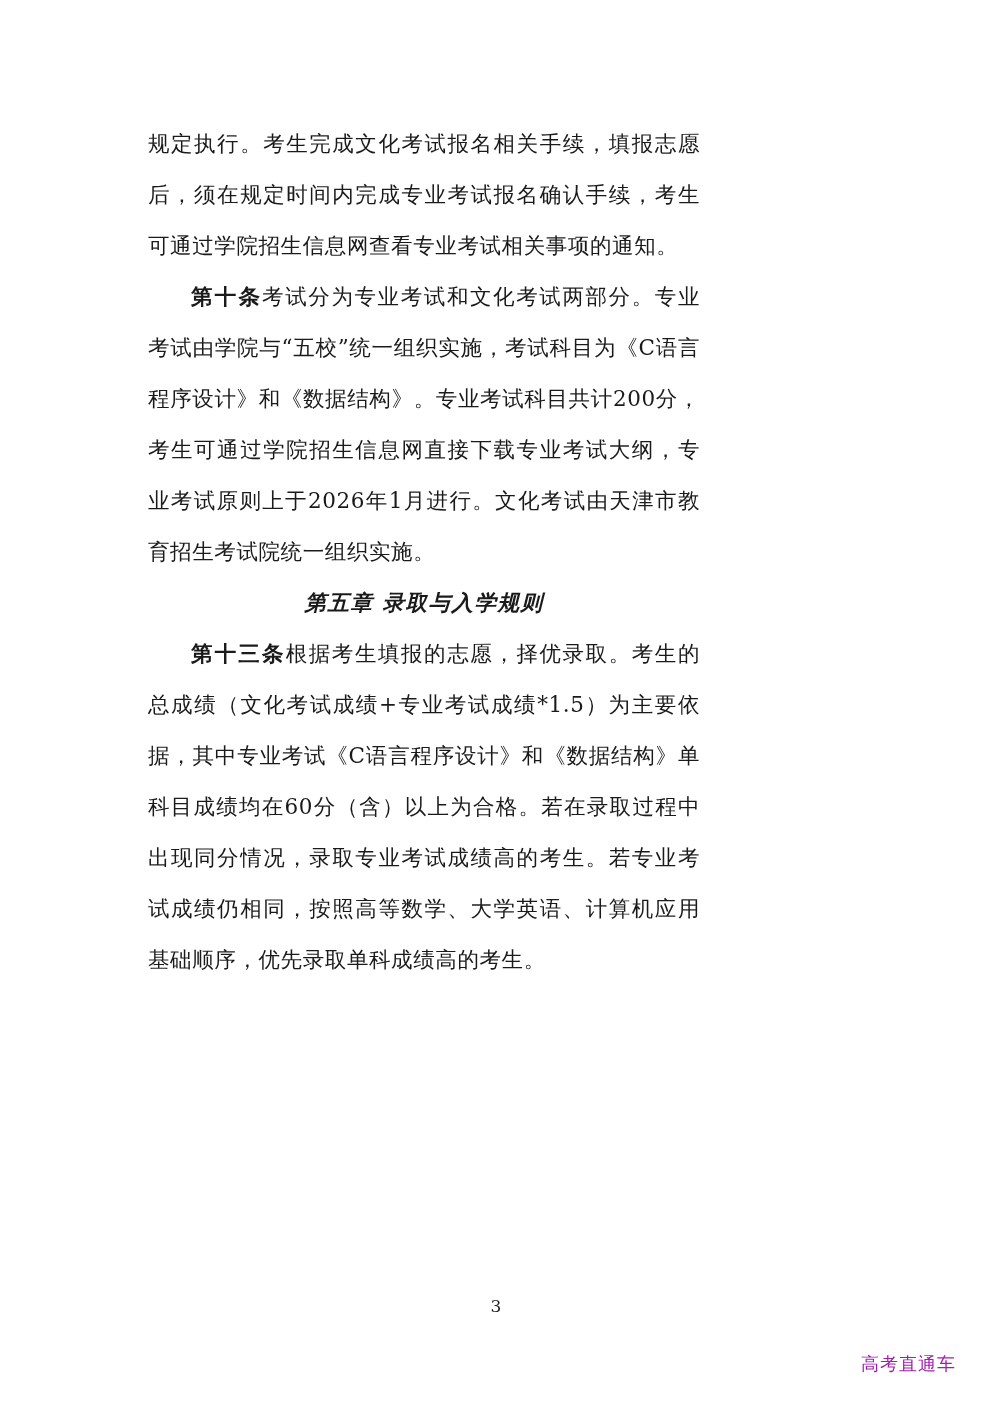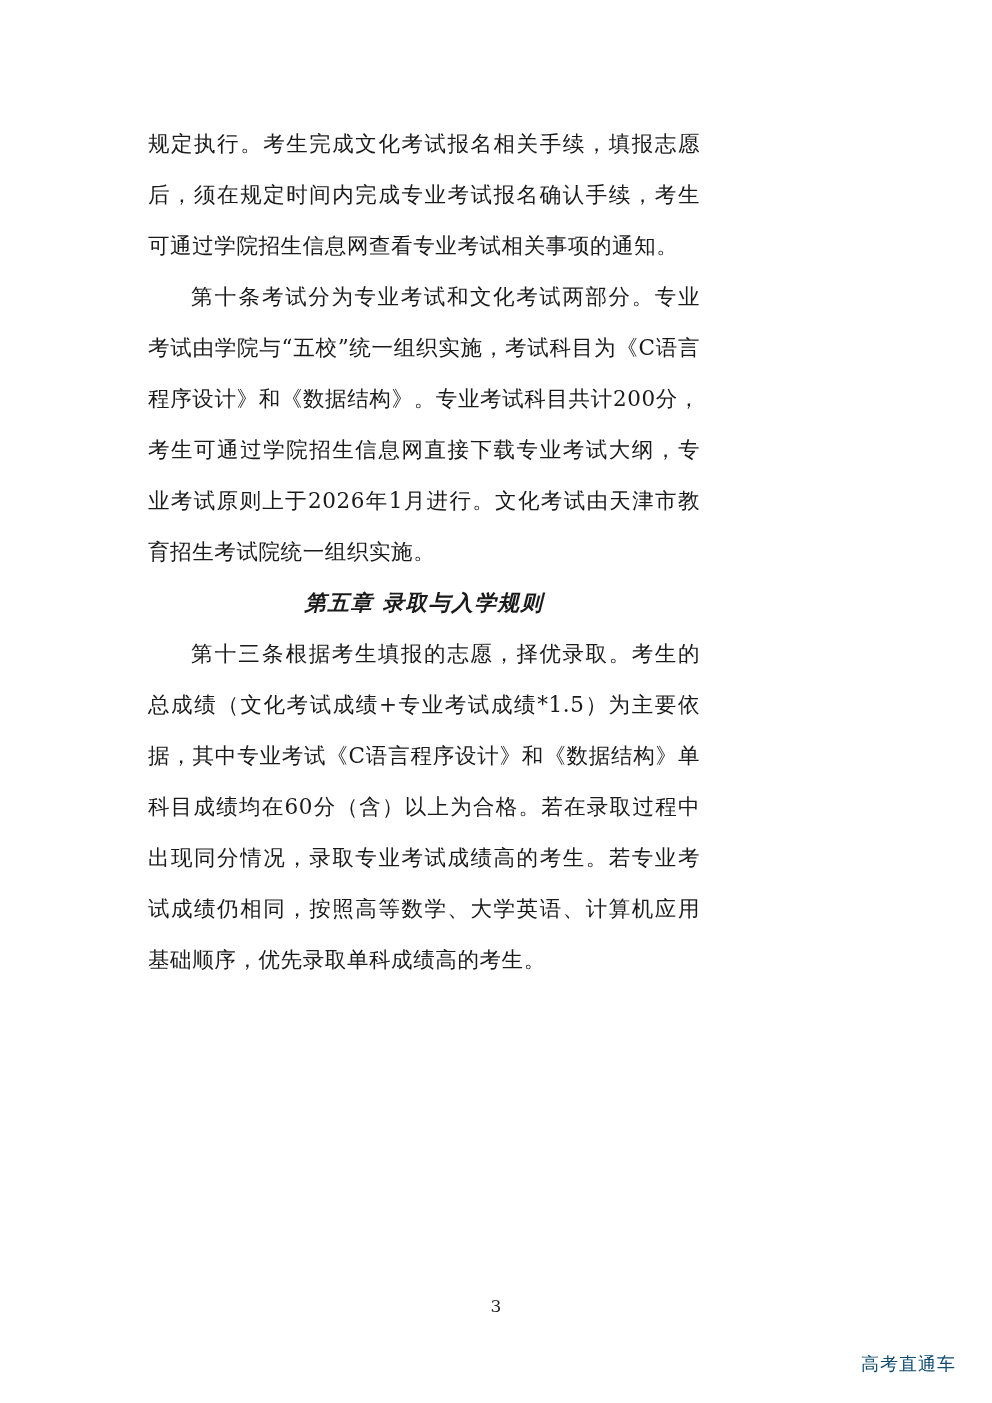--- a/index.html
+++ b/index.html
@@ -33,21 +33,21 @@
   .para {
     margin: 0 0 0 0;
     text-indent: 2em;
     text-align: justify;
     text-justify: inter-ideograph;
   }
   .para.noindent {
     text-indent: 0;
   }
   .para .lead {
-    font-weight: normal;
+    font-weight: bold;
     letter-spacing: 1.2px;
   }
   .chapter-heading {
     text-align: center;
     font-weight: bold;
     font-size: 21.5px;
     line-height: 51px;
     letter-spacing: 1.5px;
     margin: 0;
     font-style: italic;
@@ -60,21 +60,21 @@
     text-align: center;
     font-size: 17px;
     font-family: "DejaVu Serif", "Liberation Serif", serif;
     color: #222;
   }
   .watermark {
     position: absolute;
     right: 36px;
     top: 1352px;
     font-size: 18px;
-    color: #0c4a6e;
+    color: #a21caf;
     font-family: "DejaVu Sans", "Liberation Sans", sans-serif;
     letter-spacing: 1px;
   }
 </style>
 </head>
 <body>
 
 <div class="page">
   <div class="doc-body">
 

